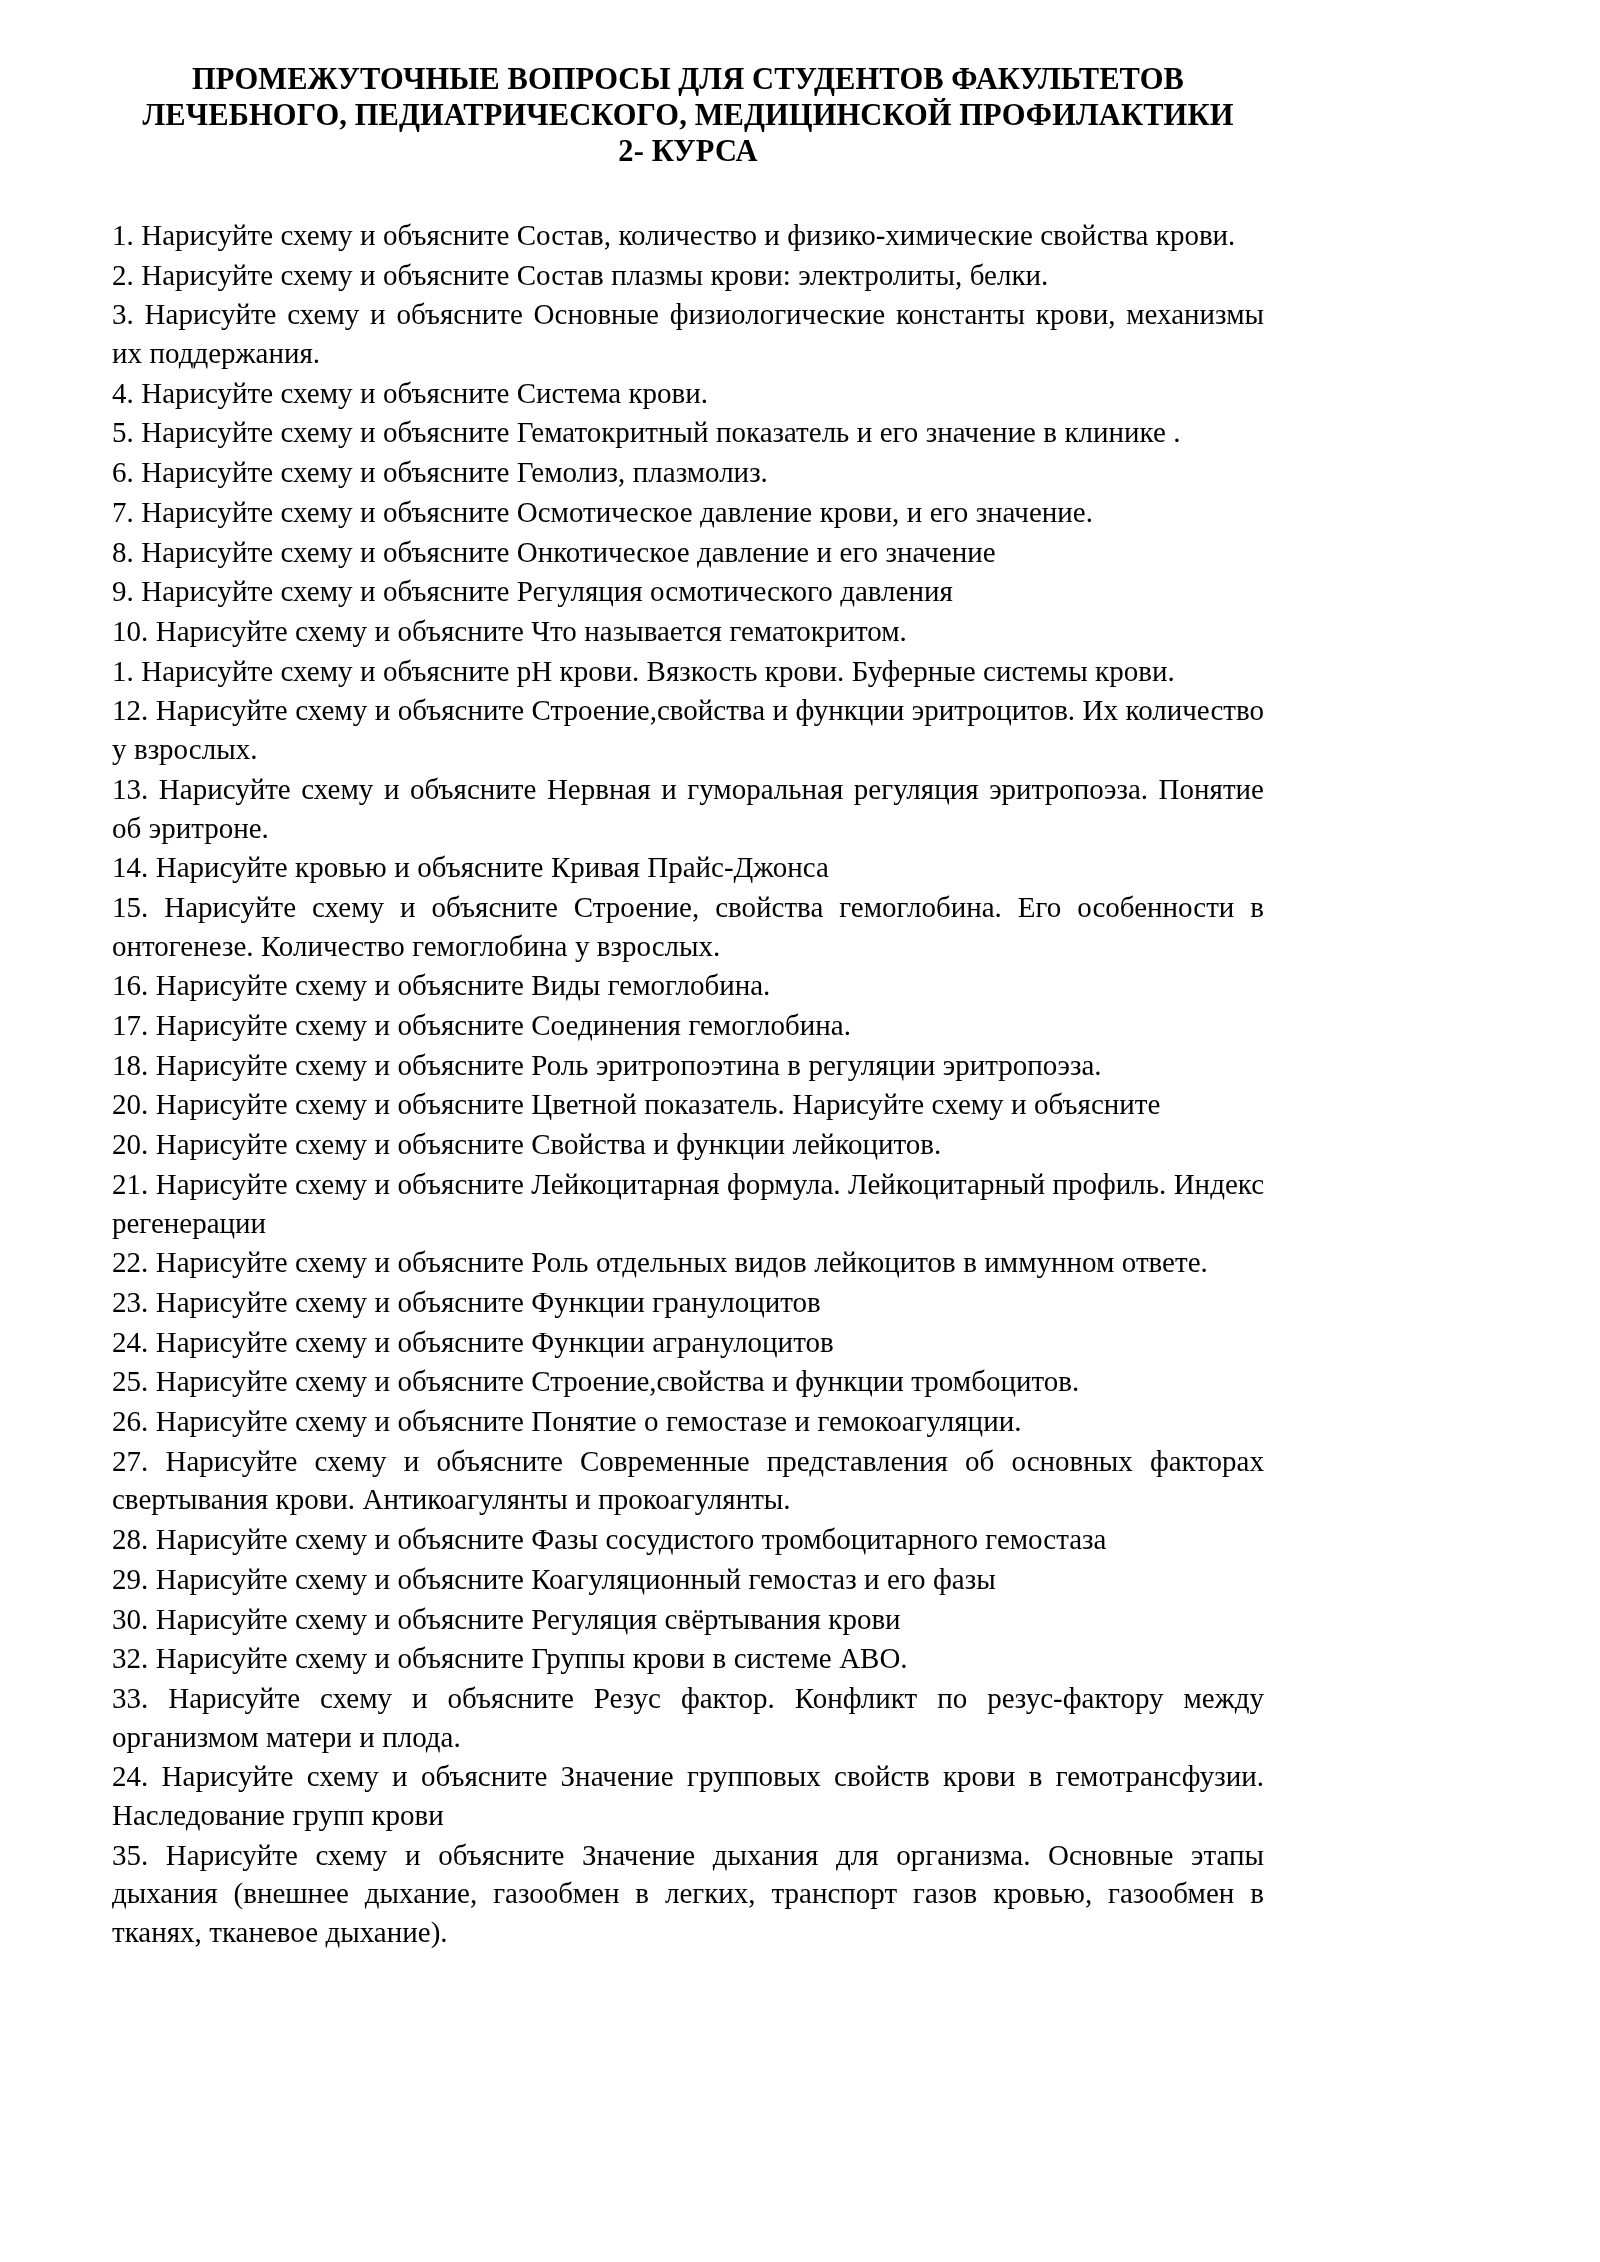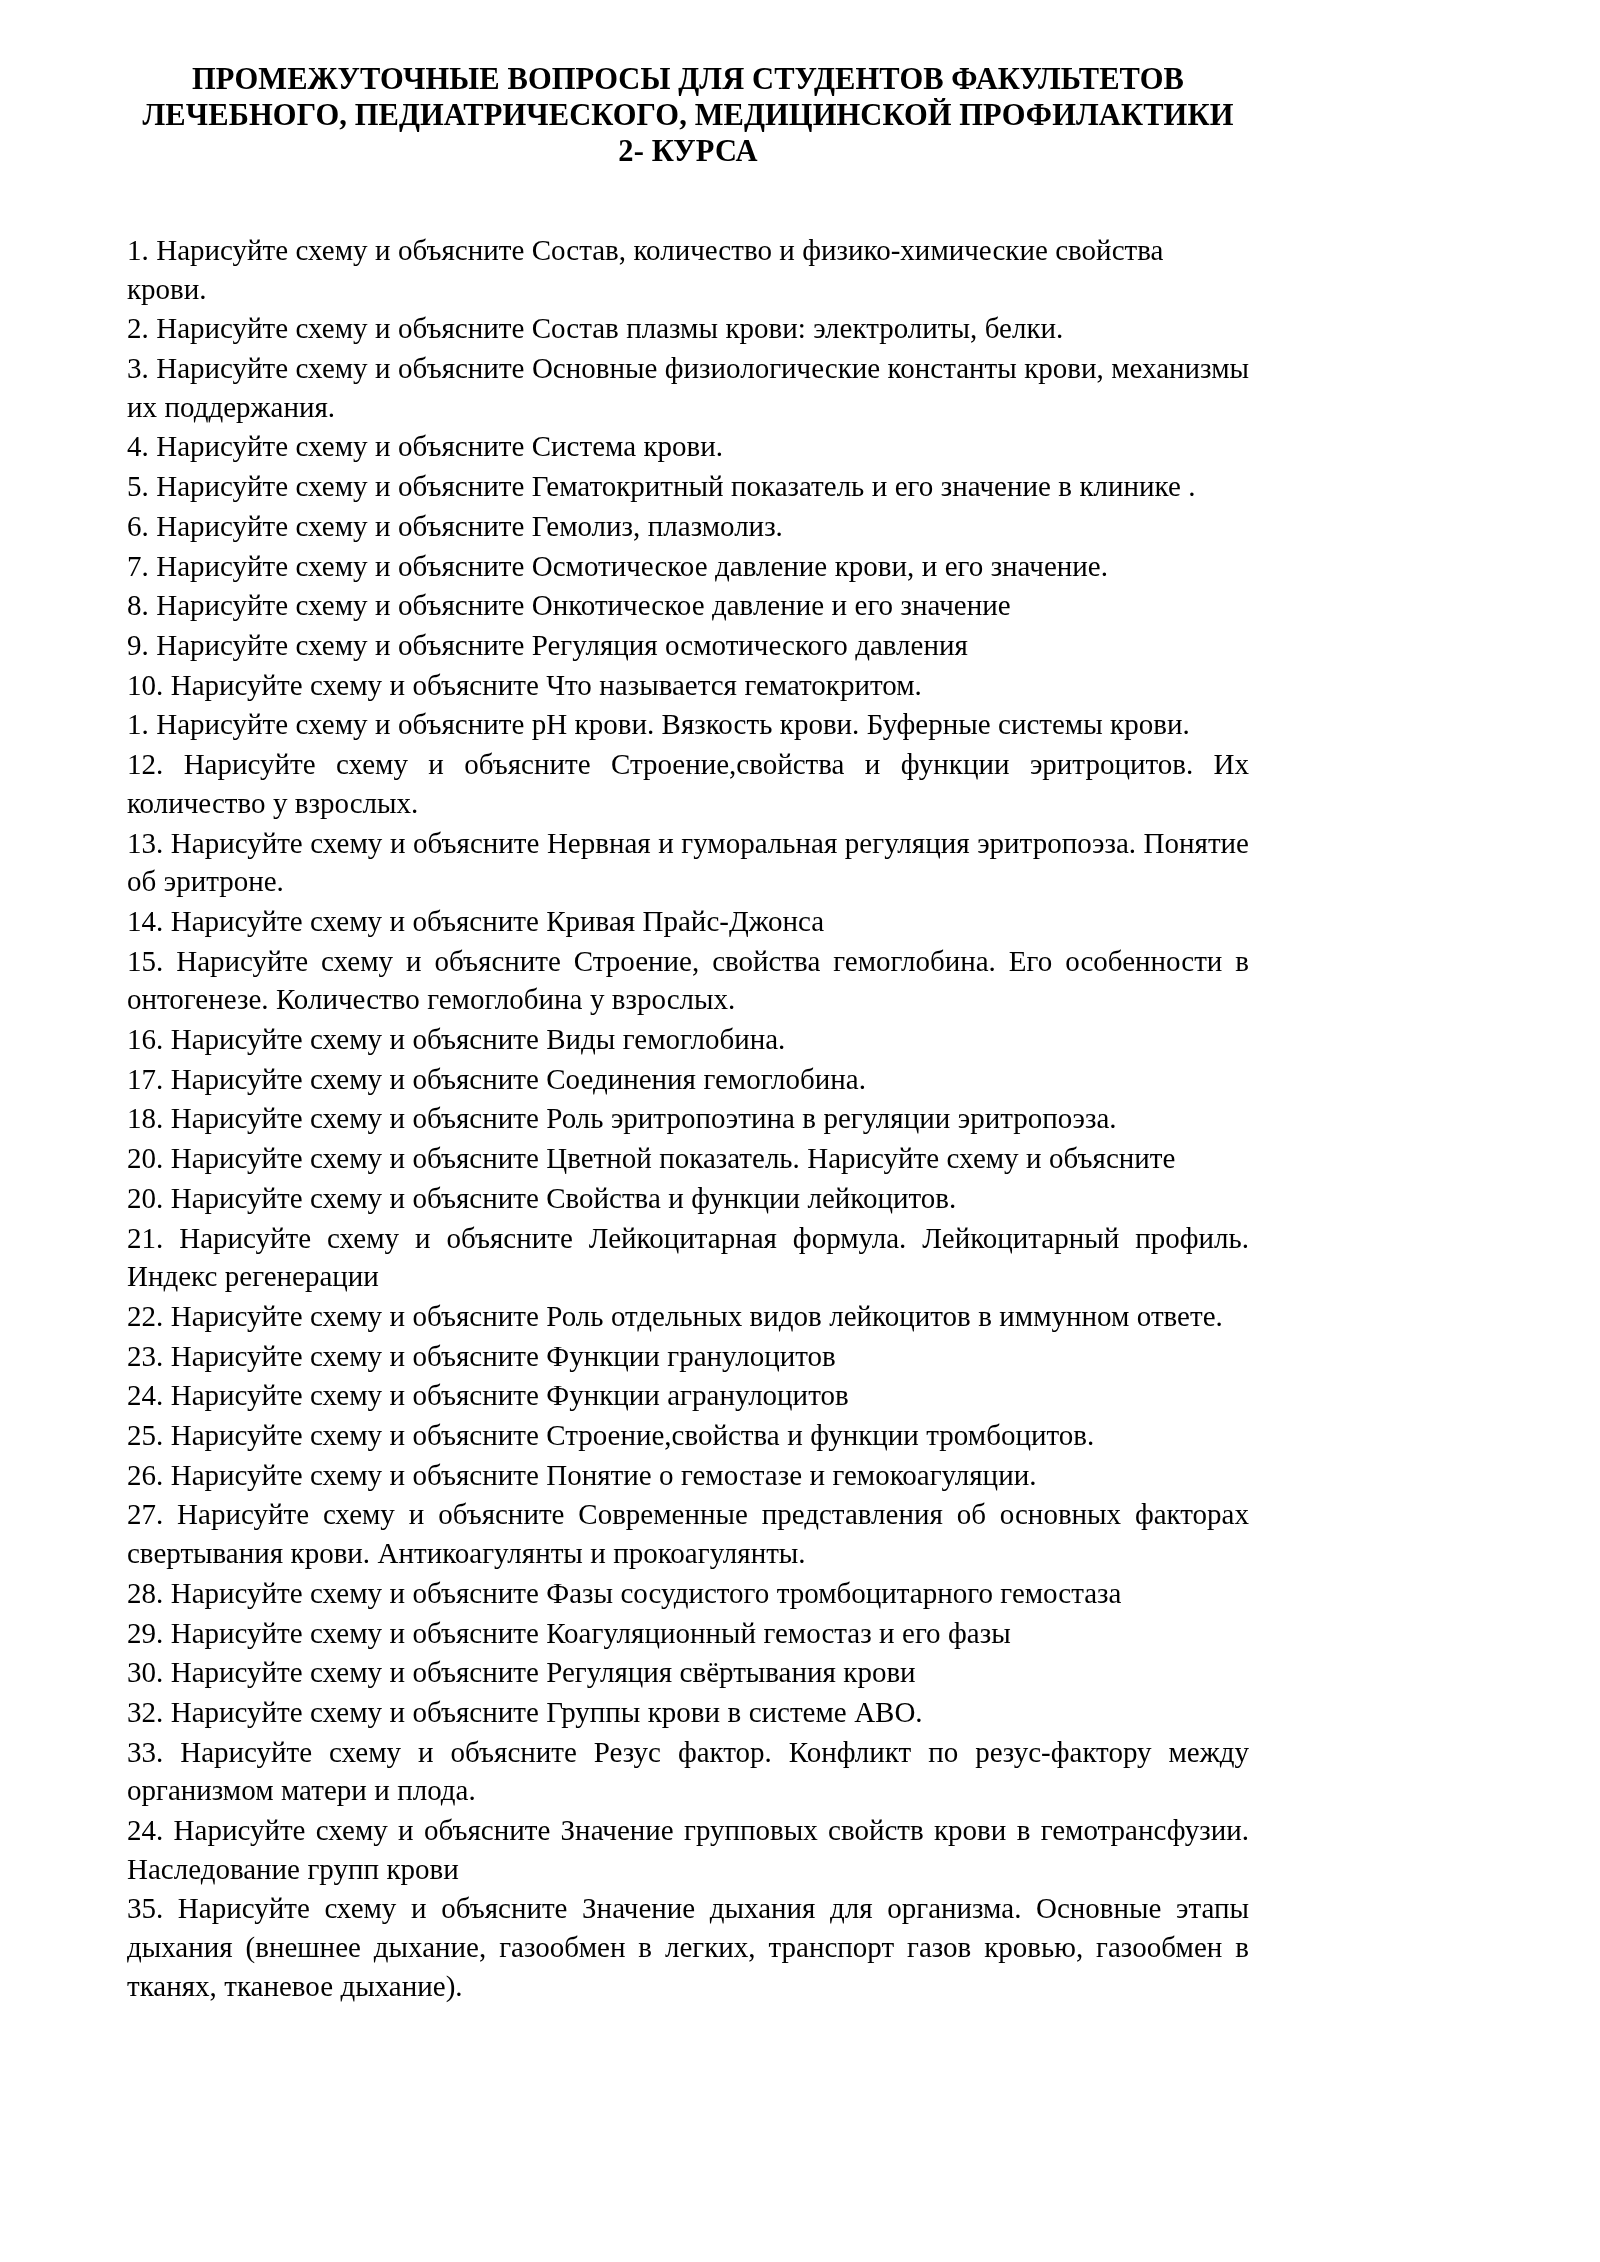--- a/index.html
+++ b/index.html
@@ -30,21 +30,21 @@
     margin: 0 0 0 0;
   }
   .doc-title .tline {
     display: block;
     white-space: nowrap;
   }
   .title-spacer {
     height: 46px;
   }
   .qlist {
-    margin: 15px;
+    margin: 0;
     padding: 0;
   }
   .qitem {
     text-align: justify;
     text-justify: inter-word;
     font-size: 29px;
     line-height: 1.335;
     margin: 0 0 1px 0;
     hyphens: none;
     word-spacing: 0.2px;
@@ -74,21 +74,21 @@
       <p class="qitem tight"><span>4.</span><span> Нарисуйте схему и объясните Система крови.</span></p>
       <p class="qitem tight"><span>5.</span><span> Нарисуйте схему и объясните Гематокритный показатель и его значение в клинике .</span></p>
       <p class="qitem tight"><span>6.</span><span> Нарисуйте схему и объясните Гемолиз, плазмолиз.</span></p>
       <p class="qitem tight"><span>7.</span><span> Нарисуйте схему и объясните Осмотическое давление крови, и его значение.</span></p>
       <p class="qitem tight"><span>8.</span><span> Нарисуйте схему и объясните Онкотическое давление и его значение</span></p>
       <p class="qitem tight"><span>9.</span><span> Нарисуйте схему и объясните Регуляция осмотического давления</span></p>
       <p class="qitem tight"><span>10.</span><span> Нарисуйте схему и объясните Что называется гематокритом.</span></p>
       <p class="qitem tight"><span>1.</span><span> Нарисуйте схему и объясните pH  крови. Вязкость крови.  Буферные системы крови.</span></p>
       <p class="qitem"><span>12.</span><span> Нарисуйте схему и объясните Строение,свойства и функции эритроцитов. Их количество у взрослых.</span></p>
       <p class="qitem"><span>13.</span><span> Нарисуйте схему и объясните Нервная и гуморальная регуляция эритропоэза. Понятие об эритроне.</span></p>
-      <p class="qitem tight"><span>14.</span><span> Нарисуйте схему и объясните Кривая Прайс-Джонса</span></p>
+      <p class="qitem tight"><span>14.</span><span> Нарисуйте кровью и объясните Кривая Прайс-Джонса</span></p>
       <p class="qitem"><span>15.</span><span> Нарисуйте схему и объясните Строение, свойства гемоглобина. Его особенности в онтогенезе. Количество гемоглобина у взрослых.</span></p>
       <p class="qitem tight"><span>16.</span><span> Нарисуйте схему и объясните Виды гемоглобина.</span></p>
       <p class="qitem tight"><span>17.</span><span> Нарисуйте схему и объясните Соединения гемоглобина.</span></p>
       <p class="qitem tight"><span>18.</span><span> Нарисуйте схему и объясните Роль эритропоэтина в регуляции  эритропоэза.</span></p>
       <p class="qitem tight"><span>20.</span><span> Нарисуйте схему и объясните Цветной показатель. Нарисуйте схему и объясните</span></p>
       <p class="qitem tight"><span>20.</span><span> Нарисуйте схему и объясните Свойства и функции лейкоцитов.</span></p>
       <p class="qitem"><span>21.</span><span> Нарисуйте схему и объясните Лейкоцитарная формула. Лейкоцитарный профиль. Индекс регенерации</span></p>
       <p class="qitem tight"><span>22.</span><span> Нарисуйте схему и объясните Роль отдельных видов лейкоцитов в иммунном ответе.</span></p>
       <p class="qitem tight"><span>23.</span><span> Нарисуйте схему и объясните Функции гранулоцитов</span></p>
       <p class="qitem tight"><span>24.</span><span> Нарисуйте схему и объясните Функции агранулоцитов</span></p>

